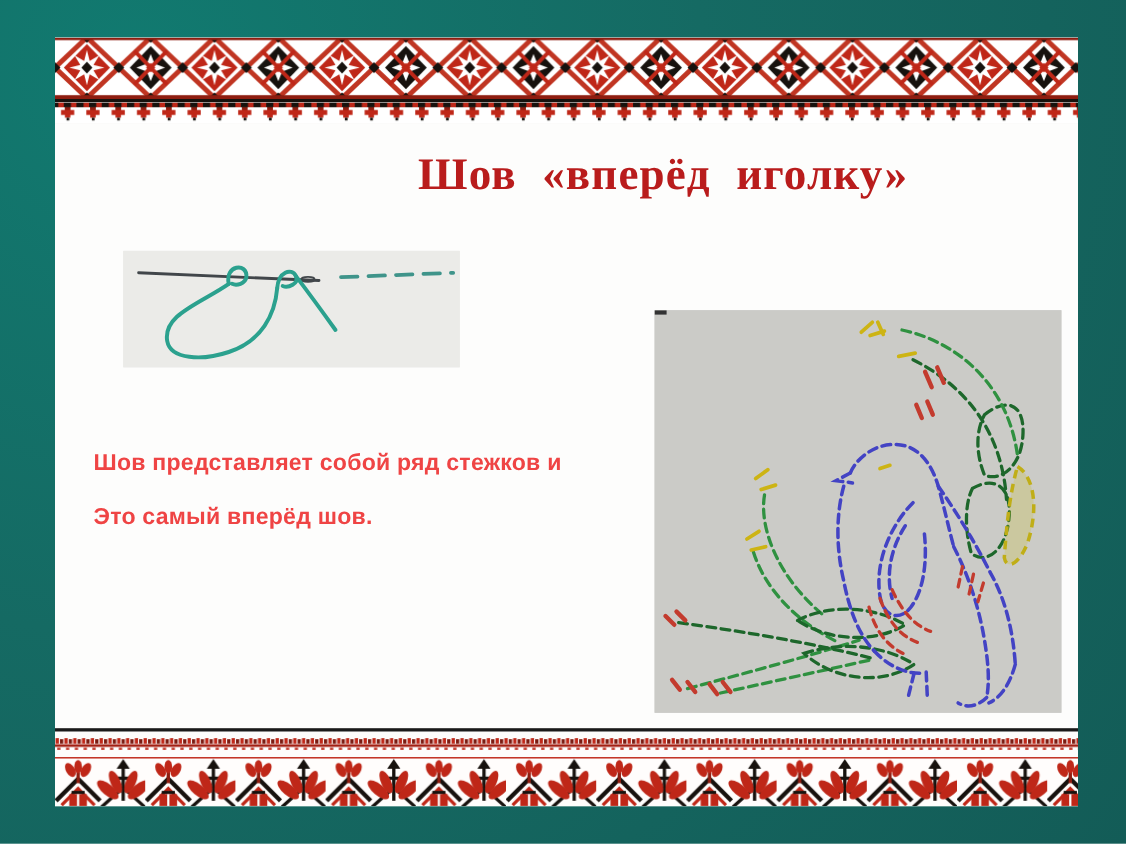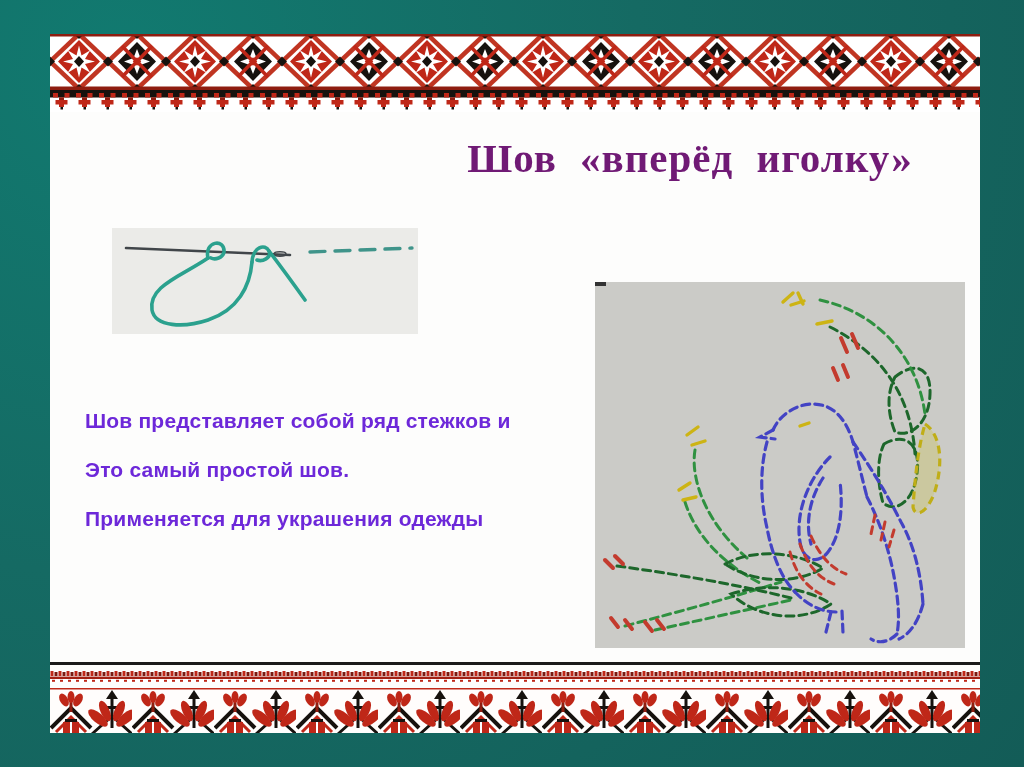--- a/index.html
+++ b/index.html
@@ -12,29 +12,29 @@
     position:absolute;left:50px;top:34px;width:930px;height:699px;
     background:#fdfdfc;overflow:hidden;
   }
   .band{position:absolute;left:0;width:100%;overflow:hidden;}
   .band svg{display:block;}
   .top-star-band{top:0;height:56px;}
   .black-rule-1{position:absolute;left:0;top:56px;width:100%;height:3px;background:#17120e;}
   .top-cross-band{top:59px;height:19px;}
   .slide-title{
     position:absolute;left:330px;top:100px;width:620px;height:60px;
-    text-align:center;font-family:"Liberation Serif", serif;font-weight:bold;
-    font-size:41px;letter-spacing:1px;word-spacing:12px;color:#701a75;
+    text-align:left;font-family:"Liberation Serif", serif;font-weight:bold;
+    font-size:41px;letter-spacing:1px;word-spacing:12px;color:#b91c1c;
   }
   .stitch-figure{
     position:absolute;left:62px;top:194px;width:306px;height:106px;background:#ebebe8;
   }
   .body-text{
     position:absolute;left:35px;top:362px;width:500px;
-    font-weight:bold;font-size:21px;line-height:49px;color:#6d28d9;letter-spacing:0.2px;
+    font-weight:bold;font-size:21px;line-height:49px;color:#ef4444;letter-spacing:0.2px;
   }
   .bird-figure{
     position:absolute;left:545px;top:248px;width:370px;height:366px;background:#cbcbc7;
   }
   .black-rule-2{position:absolute;left:0;top:628px;width:100%;height:3px;background:#1a1a1a;}
   .bottom-check-band{top:637px;height:11px;}
   .bottom-floral-band{top:654px;height:45px;}
 </style>
 </head>
 <body>
@@ -119,22 +119,21 @@
         <path d="M140,34 C141,19 153,15 157,23 C160,30 150,34 145,32"></path>
         <path d="M157,23 C170,40 183,58 193,72"></path>
       </g>
 
       <path d="M198,24 L300,20" fill="none" stroke="#3f948a" stroke-width="3.4" stroke-linecap="round" stroke-dasharray="15 10"></path>
     </svg>
   </div>
 
   <div class="body-text">
     <div>Шов представляет собой ряд стежков и</div>
-    <div>Это самый простой шов.</div>
-    <div>Применяется для украшения одежды</div>
+    <div>Это самый вперёд шов.</div>
   </div>
 
   <div class="bird-figure">
     <svg width="370" height="366" viewBox="0 0 370 366">
       <rect width="370" height="366" fill="#cbcbc7"></rect>
       <rect x="0" y="0" width="11" height="4" fill="#333333"></rect>
 
       <g fill="none" stroke="#2f9140" stroke-width="3" stroke-linecap="round" stroke-dasharray="8 5">
         <path d="M100,168 C95,198 112,242 152,276"></path>
         <path d="M90,220 C100,252 127,282 167,302"></path>

